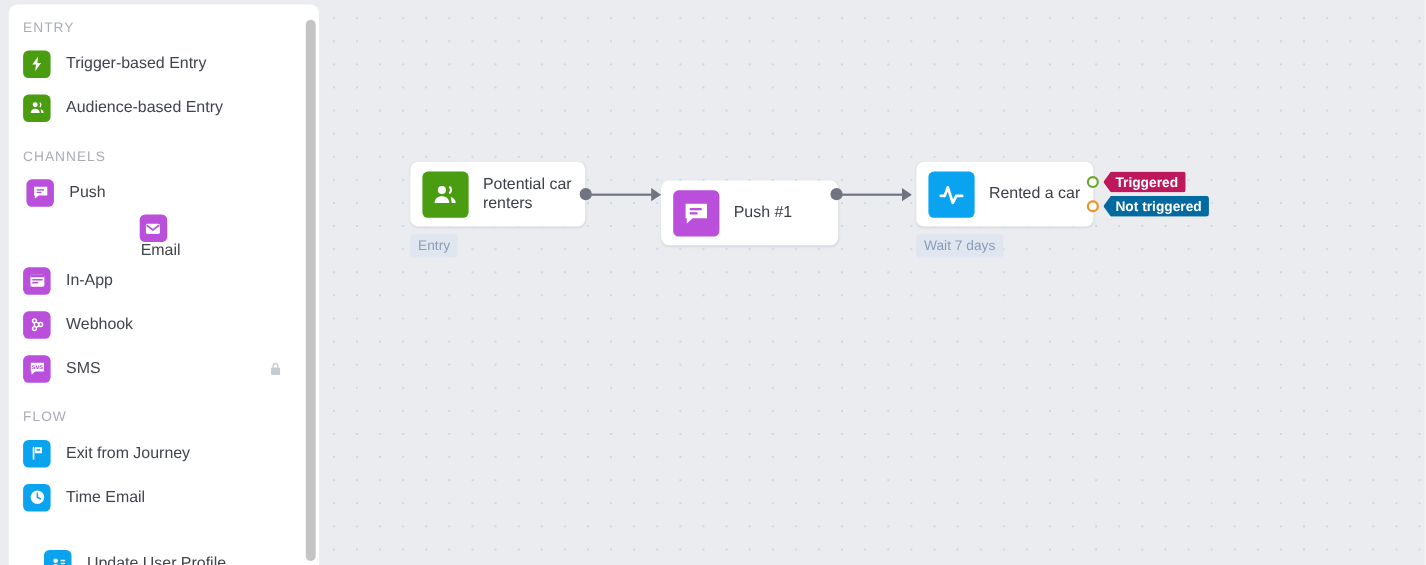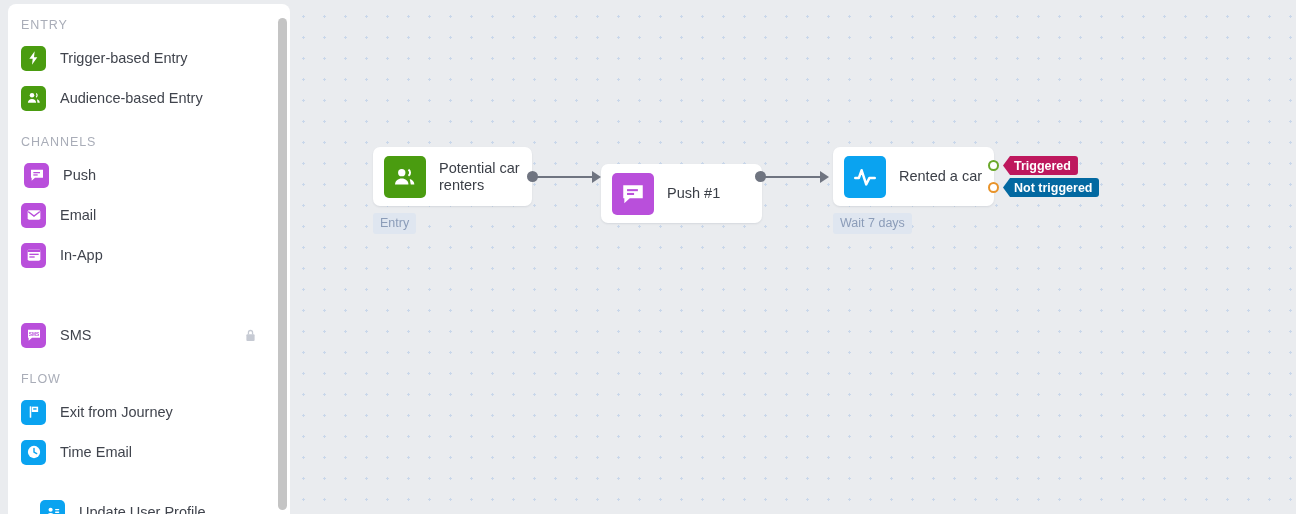--- a/index.html
+++ b/index.html
@@ -195,21 +195,21 @@
       <span class="sb-icon" style="background:#b94fdb">
         <svg width="16" height="16" viewBox="0 0 24 24" fill="#fff">
           <path d="M3 4h18v12H9l-5 4.5V16H3z"></path>
           <rect x="6.5" y="7.5" width="10" height="1.9" fill="#b94fdb"></rect>
           <rect x="6.5" y="11" width="6.5" height="1.9" fill="#b94fdb"></rect>
         </svg>
       </span>
       <span class="sb-label">Push</span>
     </div>
 
-    <div class="sb-item" style="position:absolute;left:0;top:191px;width:265px;">
+    <div class="sb-item" style="position:absolute;left:0;top:191px;width:265px;flex-direction:column;">
       <span class="sb-icon" style="background:#b94fdb">
         <svg width="16" height="16" viewBox="0 0 24 24" fill="#fff">
           <rect x="2.5" y="5" width="19" height="14" rx="2.2"></rect>
           <path d="M4 7.5l8 6 8-6" stroke="#b94fdb" stroke-width="2.2" fill="none" stroke-linecap="round"></path>
         </svg>
       </span>
       <span class="sb-label">Email</span>
     </div>
 
     <div class="sb-item" style="position:absolute;left:0;top:231px;width:265px;text-align:right;">
@@ -217,20 +217,31 @@
         <svg width="16" height="16" viewBox="0 0 24 24" fill="#fff">
           <rect x="2.5" y="3.5" width="19" height="17" rx="2.2"></rect>
           <rect x="2.5" y="3.5" width="19" height="4" fill="#b94fdb"></rect>
           <rect x="5" y="10" width="14" height="2" fill="#b94fdb"></rect>
           <rect x="5" y="14" width="8" height="2" fill="#b94fdb"></rect>
         </svg>
       </span>
       <span class="sb-label">In-App</span>
     </div>
 
+    <div class="sb-item" style="position:absolute;left:0;top:271px;width:265px;">
+      <span class="sb-icon" style="background:#b94fdb">
+        <svg width="16" height="16" viewBox="0 0 24 24" fill="none" stroke="#fff" stroke-width="2">
+          <circle cx="8" cy="7" r="2.6"></circle>
+            <circle cx="16.5" cy="12" r="2.6"></circle>
+            <circle cx="8" cy="17.5" r="2.6"></circle>
+          <path d="M10.2 8.4l4.1 2.4M10.2 16.1l4.1-2.3M8 9.6v5.3"></path>
+        </svg>
+      </span>
+      <span class="sb-label">Webhook</span>
+    </div>
 
     <div class="sb-item" style="position:absolute;left:0;top:311px;width:265px;">
       <span class="sb-icon" style="background:#b94fdb">
         <svg width="16" height="16" viewBox="0 0 24 24" fill="#fff">
           <path d="M3 4h18v12H9l-5 4.5V16H3z"></path>
           <text x="12" y="13" font-size="7.2" font-family="Liberation Sans, sans-serif" font-weight="bold" fill="#b94fdb" text-anchor="middle">SMS</text>
         </svg>
       </span>
       <span class="sb-label">SMS</span>
       <span class="sb-lock">

